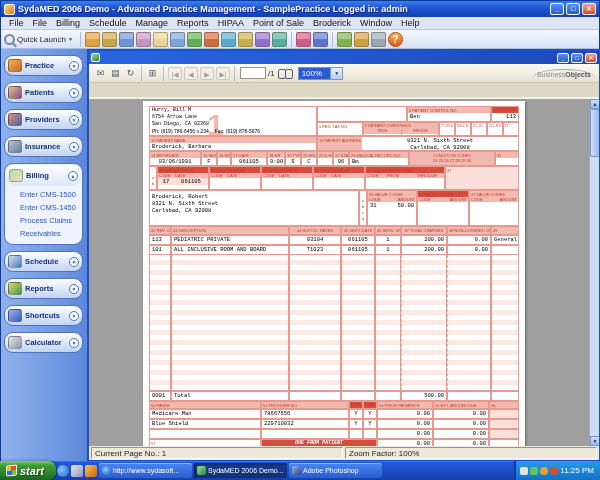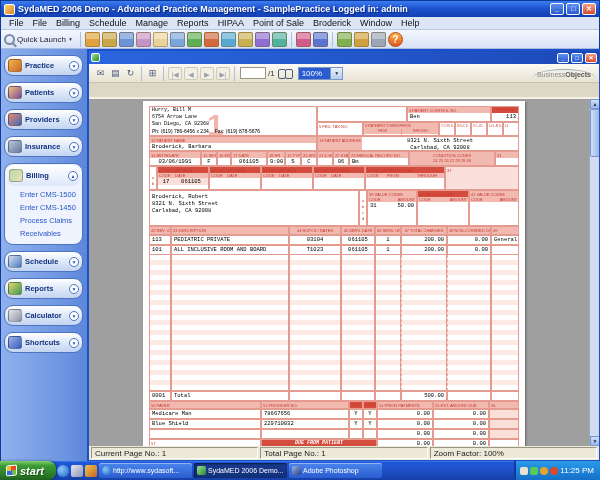--- a/index.html
+++ b/index.html
@@ -212,27 +212,27 @@
       <span class="navico n6"></span>
       <span class="navlbl">Schedule</span>
       <span class="chev">▼</span>
     </div>
     <div class="navbtn">
       <span class="navico n7"></span>
       <span class="navlbl">Reports</span>
       <span class="chev">▼</span>
     </div>
     <div class="navbtn">
+      <span class="navico n9"></span>
+      <span class="navlbl">Shortcuts</span>
+      <span class="chev">▼</span>
+    </div>
+    <div class="navbtn">
       <span class="navico n8"></span>
       <span class="navlbl">Calculator</span>
-      <span class="chev">▼</span>
-    </div>
-    <div class="navbtn">
-      <span class="navico n9"></span>
-      <span class="navlbl">Shortcuts</span>
       <span class="chev">▼</span>
     </div>
   </div>
 
   <div id="child">
     <div id="ctitle">
       <span class="cico"></span>
       <span class="winbtns" style="margin-left:auto;">
         <span class="wbtn">_</span>
         <span class="wbtn">□</span>
@@ -581,21 +581,20 @@
       </div>
       <div id="vscroll">
         <span class="sbtn" style="top:0;">▲</span>
         <span id="sthumb"></span>
         <span class="sbtn" style="bottom:0;">▼</span>
       </div>
     </div>
 
     <div id="cstatus">
       <span class="spanel">Current Page No.: 1</span>
-      <span class="spanel">Total Page No.: 1</span>
       <span class="spanel">Zoom Factor: 100%</span>
     </div>
   </div>
 </div>
 
 <div id="taskbar">
   <div id="startbtn">
     <span class="winflag"></span>
     <span>start</span>
   </div>

